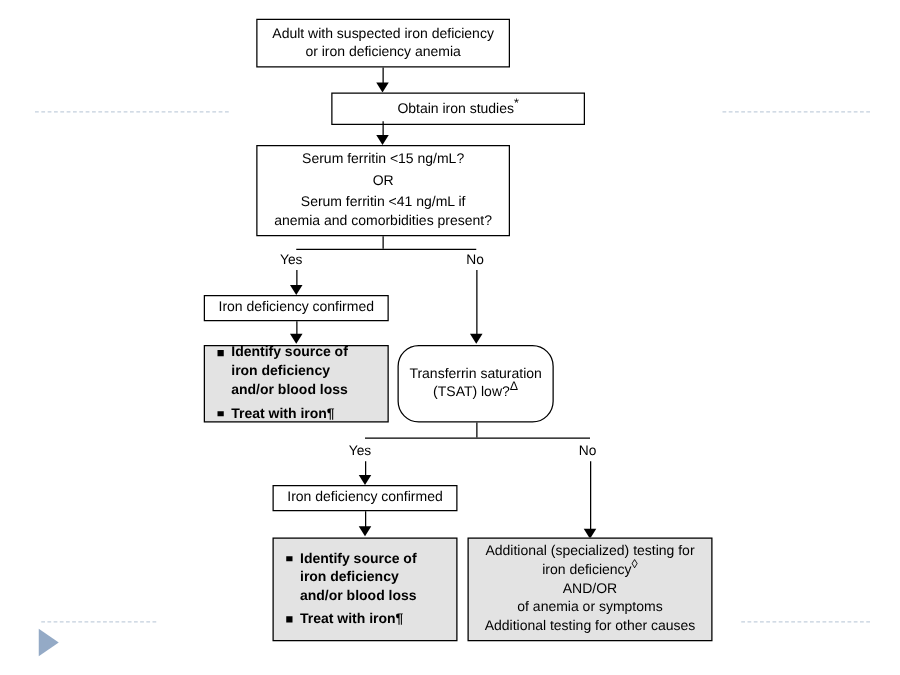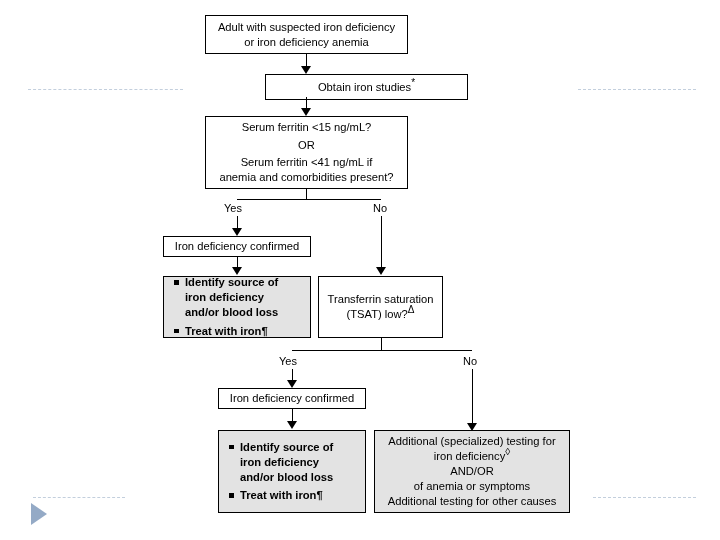--- a/index.html
+++ b/index.html
@@ -172,21 +172,21 @@
   <div class="vline" style="left:237px; top:257px; height:12px;"></div>
   <div class="arrow" style="left:232px; top:267px;"></div>
 
   <div class="node shaded listbox" style="left:163px; top:276px; width:148px; height:62px;">
     <ul class="bullets">
       <li>Identify source of iron deficiency and/or blood loss</li>
       <li>Treat with iron¶</li>
     </ul>
   </div>
 
-  <div class="node" style="left:318px; top:276px; width:125px; height:62px;">
+  <div class="node" style="left:318px; top:276px; width:125px; height:62px;border-radius:17px;">
     <span class="line">Transferrin saturation</span>
     <span class="line"><span>(TSAT) low?</span><span class="sup">Δ</span></span>
   </div>
 
   <div class="vline" style="left:381px; top:338px; height:12px;"></div>
   <div class="hline" style="left:292px; top:350px; width:180px;"></div>
 
   <div class="edge-label" style="left:279px; top:356px;">Yes</div>
   <div class="vline" style="left:292px; top:369px; height:13px;"></div>
   <div class="arrow" style="left:287px; top:380px;"></div>

